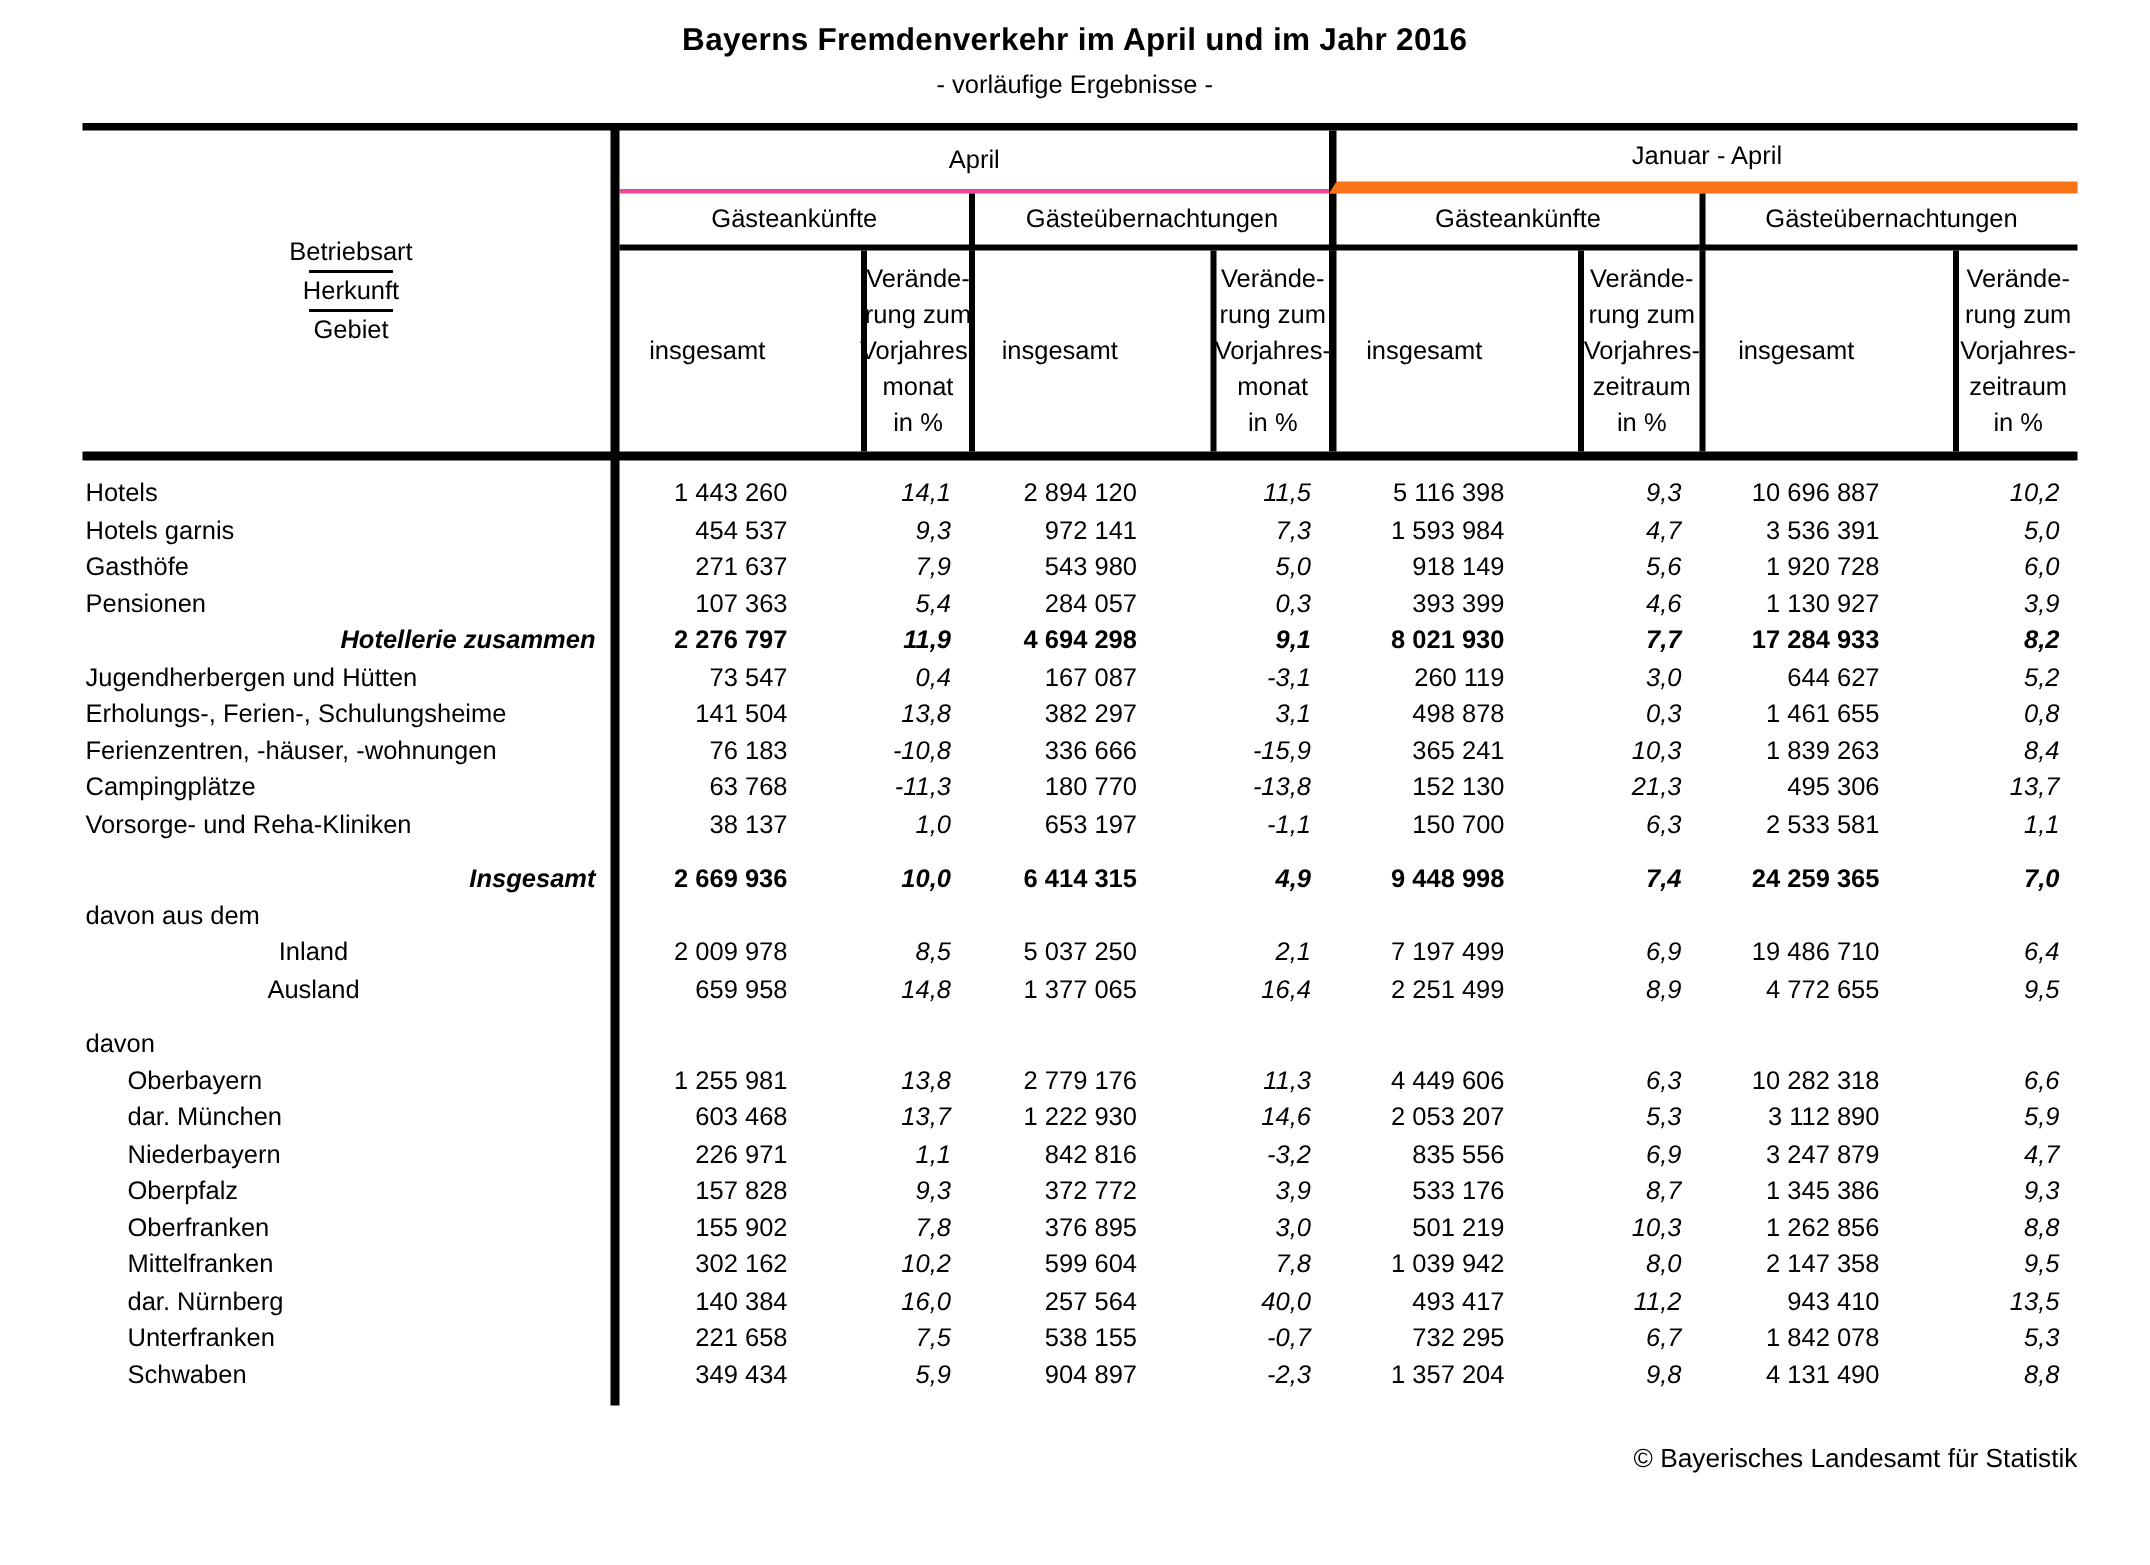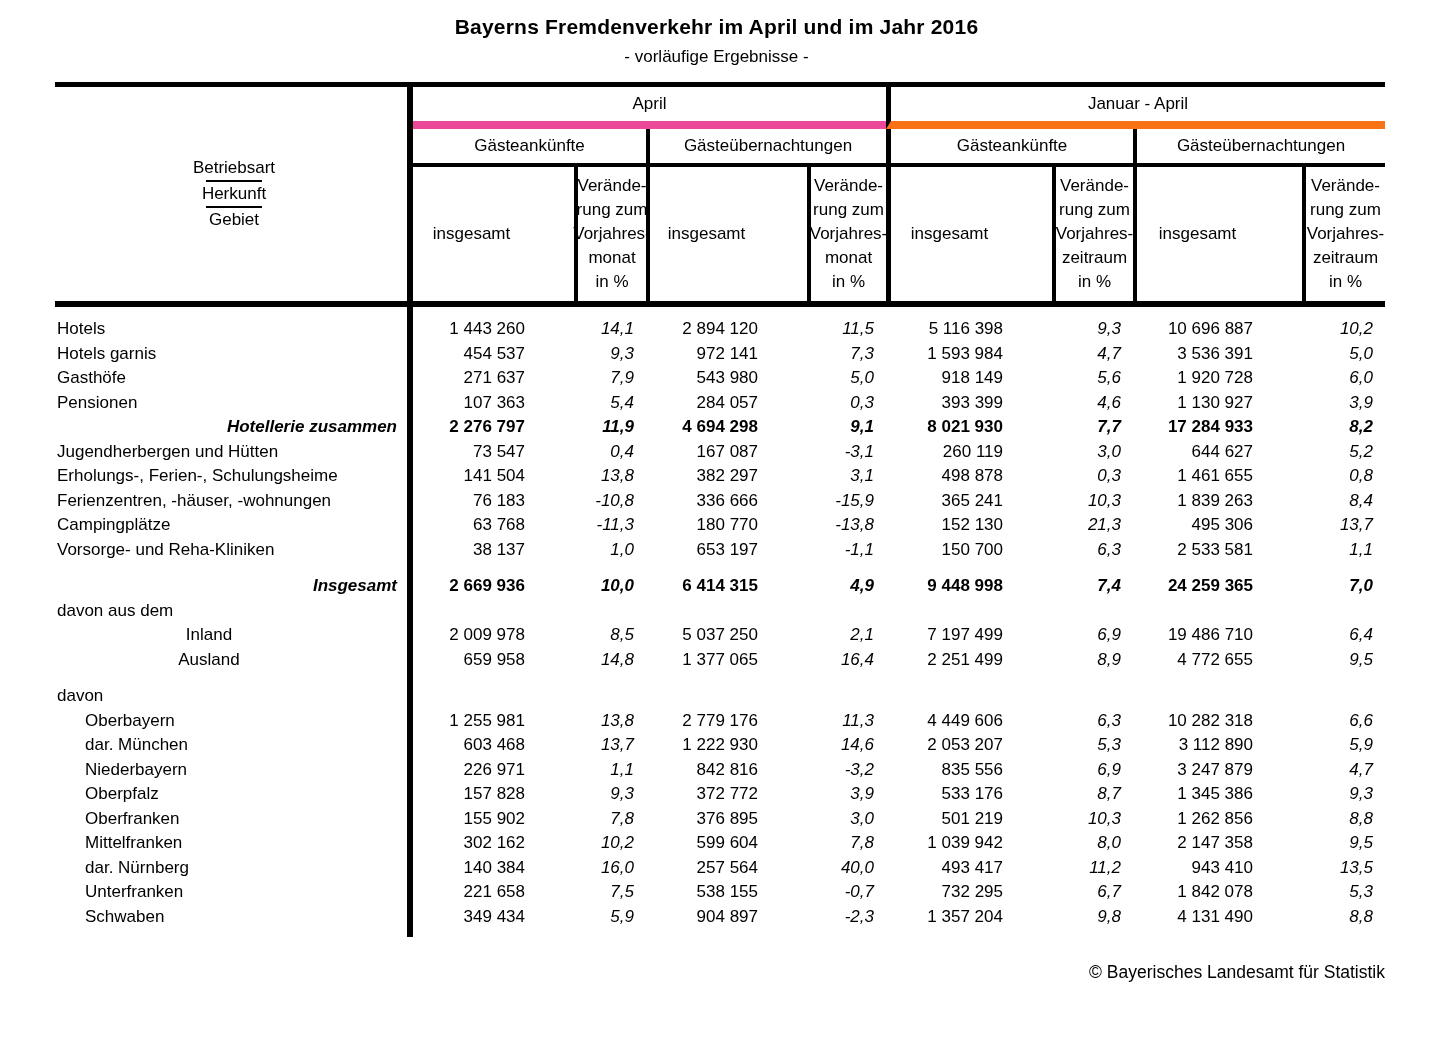--- a/index.html
+++ b/index.html
@@ -21,21 +21,21 @@
 
   
   .thead {
     display:grid; grid-template-columns:var(--cols); grid-template-rows:42px 38px 134px;
     border-top:5px solid #000; border-bottom:6px solid #000; box-sizing:content-box;
   }
   .thead > div { display:flex; align-items:center; justify-content:center;
                  text-align:center; font-size:17px; line-height:24px; box-sizing:border-box; }
   .h-stub   { grid-area:1/1/4/2; flex-direction:column; justify-content:space-evenly; }
   .stub-rule{ width:56px; height:0; border-top:2px solid #000; }
-  .h-april  { grid-area:1/2/2/6; border-bottom:8px solid #ec4899; }
+  .h-april  { grid-area:1/2/2/6; border-bottom:3px solid #ec4899; }
   .h-janapr { grid-area:1/6/2/10; border-bottom:8px solid #f97316; border-left:5px solid #000; }
   .h-ga1 { grid-area:2/2/3/4; border-bottom:4px solid #000; }
   .h-gu1 { grid-area:2/4/3/6; border-bottom:4px solid #000; border-left:4px solid #000; }
   .h-ga2 { grid-area:2/6/3/8; border-bottom:4px solid #000; border-left:5px solid #000; }
   .h-gu2 { grid-area:2/8/3/10; border-bottom:4px solid #000; border-left:4px solid #000; }
   .h-c1 { grid-area:3/2/4/3; }
   .h-c2 { grid-area:3/3/4/4; border-left:4px solid #000; }
   .h-c3 { grid-area:3/4/4/5; border-left:4px solid #000; }
   .h-c4 { grid-area:3/5/4/6; border-left:4px solid #000; }
   .h-c5 { grid-area:3/6/4/7; border-left:5px solid #000; }

